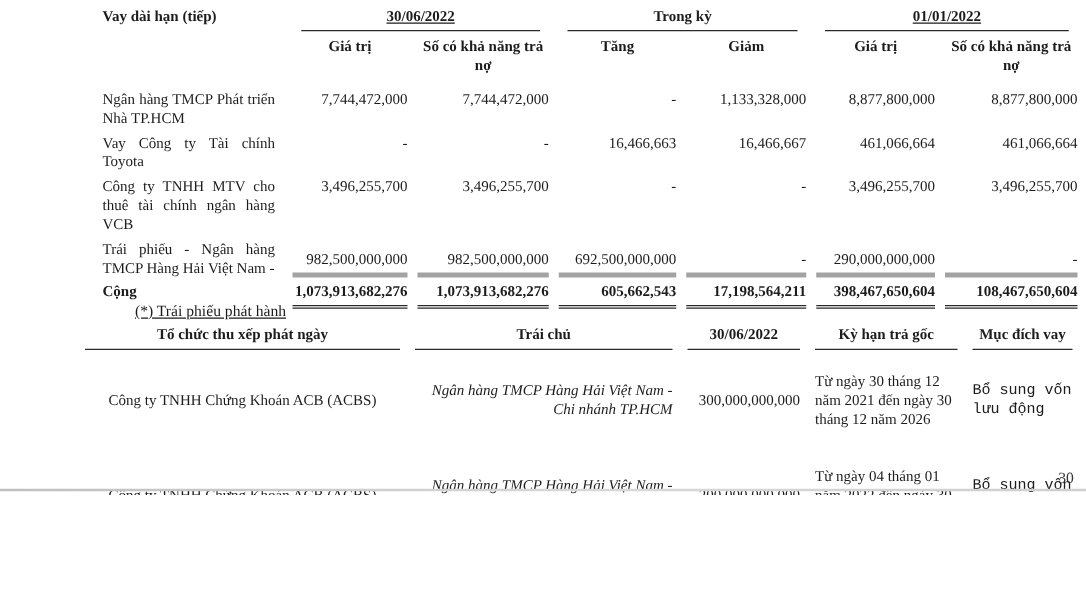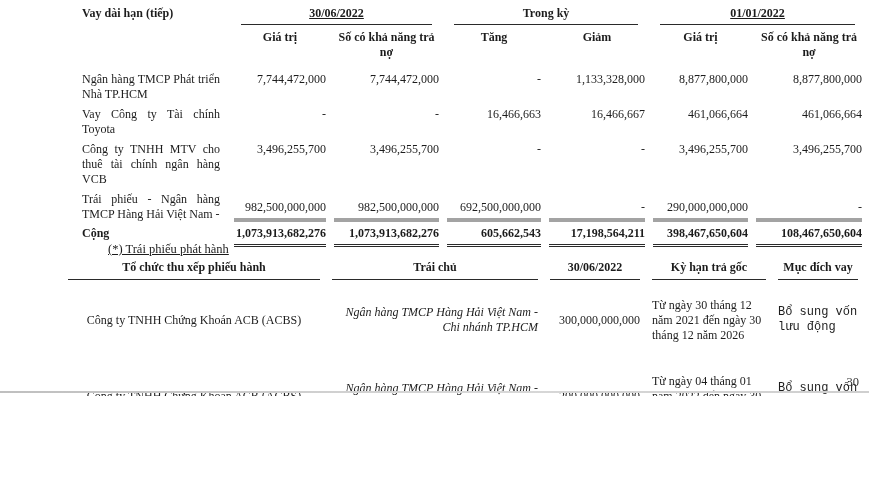--- a/index.html
+++ b/index.html
@@ -176,21 +176,21 @@
     <colgroup>
       <col style="width:264px">
         <col style="width:218px">
         <col style="width:102px">
       <col style="width:126px">
         <col style="width:92px">
     </colgroup>
     <tbody>
         <tr>
       <th>
-            <div class="rule">Tổ chức thu xếp phiếu hành</div>
+            <div class="rule">Tổ chức thu xếp phát ngày</div>
           </th>
       <th>
             <div class="rule">Trái chủ</div>
           </th>
       <th>
             <div class="rule">30/06/2022</div>
           </th>
       <th>
             <div class="rule">Kỳ hạn trả gốc</div>
           </th>

